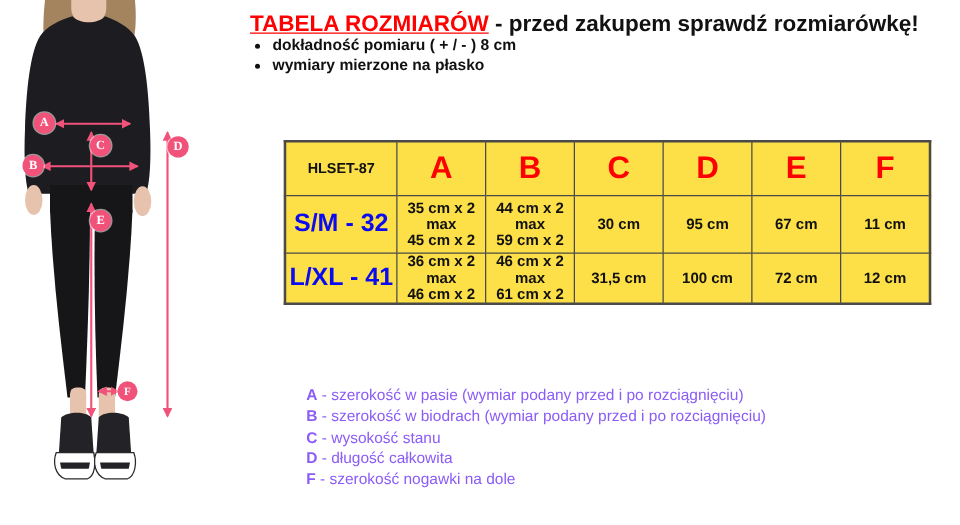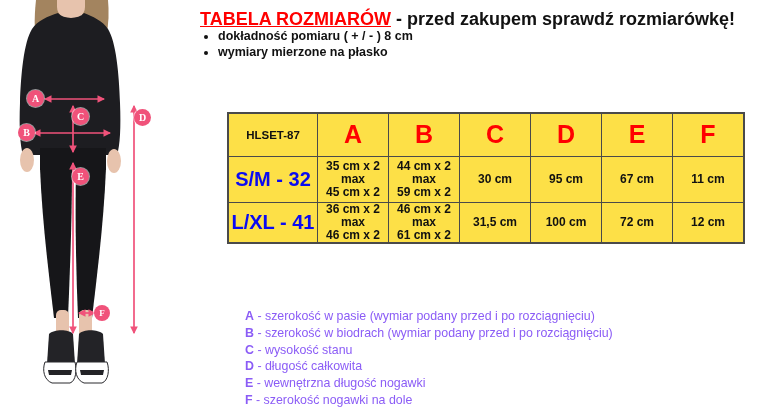--- a/index.html
+++ b/index.html
@@ -150,15 +150,14 @@
     <td class="cell-val">12 cm</td>
   </tr>
 </tbody>
   </table>
 
 <div class="legend">
   <div class="legend-row"><span class="legend-key">A</span><span> - szerokość w pasie (wymiar podany przed i po rozciągnięciu)</span></div>
   <div class="legend-row"><span class="legend-key">B</span><span> - szerokość w biodrach (wymiar podany przed i po rozciągnięciu)</span></div>
   <div class="legend-row"><span class="legend-key">C</span><span> - wysokość stanu</span></div>
   <div class="legend-row"><span class="legend-key">D</span><span> - długość całkowita</span></div>
-  <div class="legend-row"><span class="legend-key">E</span><span> - wewnętrzna długość nogawki</span></div>
   <div class="legend-row"><span class="legend-key">F</span><span> - szerokość nogawki na dole</span></div>
 </div>
 
 </body></html>

